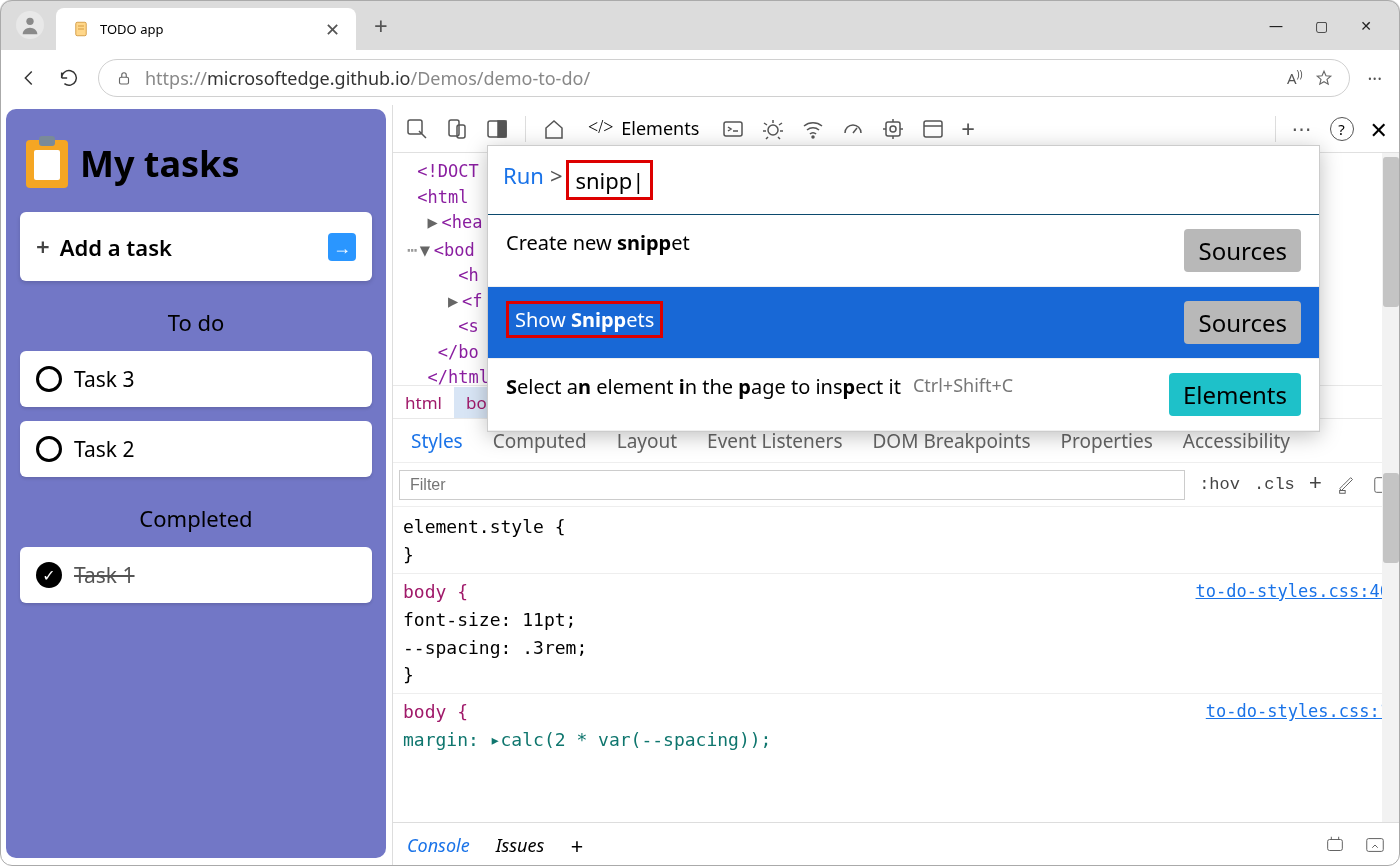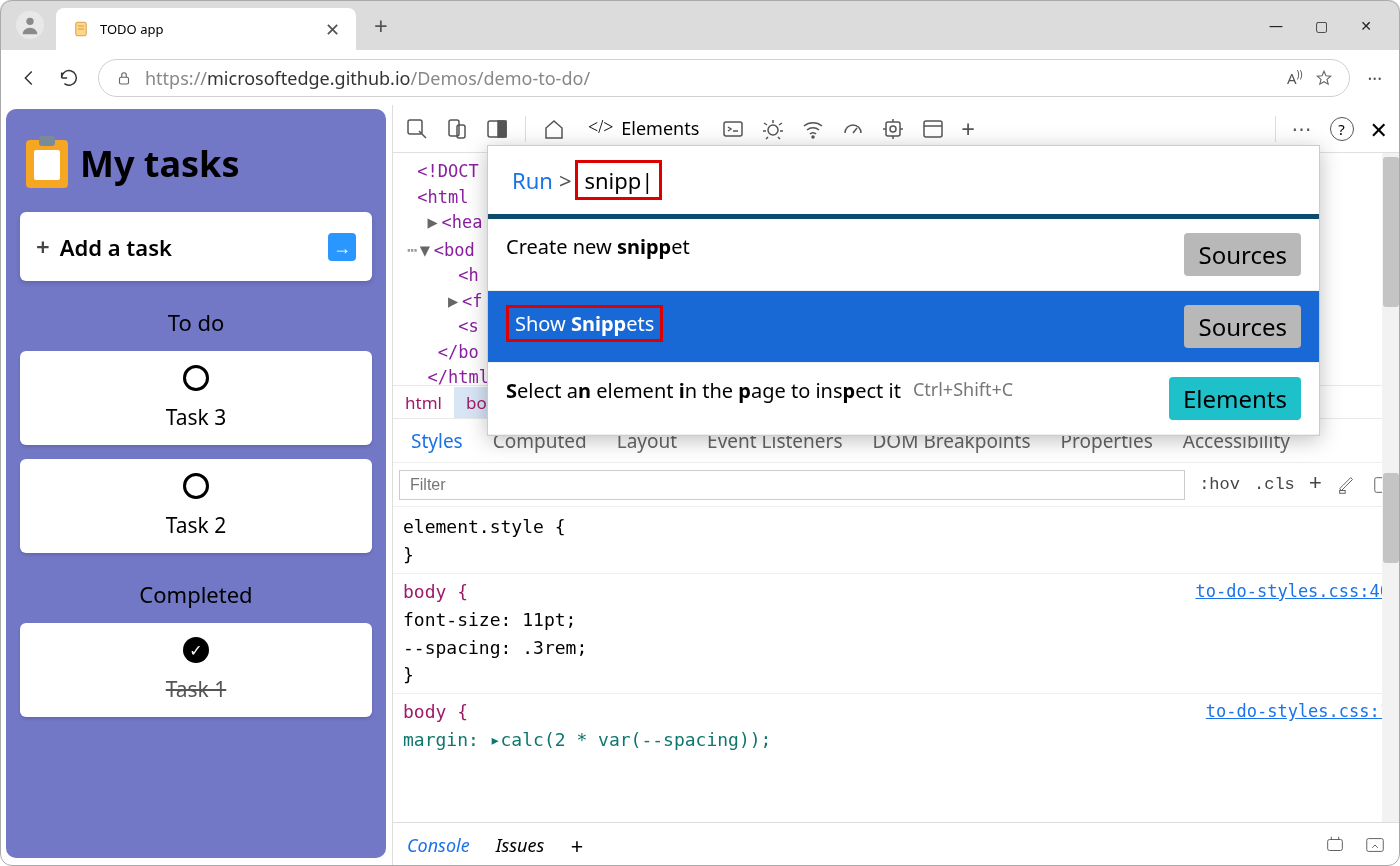--- a/index.html
+++ b/index.html
@@ -33,21 +33,21 @@
 
 .app { width: 380px; background: #7277c6; padding: 20px 14px; border-radius: 10px; margin: 4px 6px 8px 6px; }
 .app h1 { display: flex; align-items: center; gap: 12px; font-size: 36px; font-weight: 700; color: #000; margin: 10px 6px 24px 6px; }
 .clip-ic { width: 42px; height: 48px; background: #f5a623; border-radius: 4px; position: relative; }
 .clip-ic::before { content: ""; position: absolute; inset: 10px 8px 8px 8px; background: #fff; border-radius: 2px; }
 .clip-ic::after { content: ""; position: absolute; top: -4px; left: 50%; transform: translateX(-50%); width: 16px; height: 10px; background: #7a8a99; border-radius: 3px; }
 .add-task { background: #fff; border-radius: 6px; padding: 18px 16px; display: flex; align-items: center; font-size: 22px; font-weight: 600; box-shadow: 0 2px 4px rgba(0,0,0,0.15); }
 .add-task .plus { font-size: 24px; margin-right: 10px; color: #444; }
 .add-task .arrow { margin-left: auto; width: 28px; height: 28px; background: #2a96ff; border-radius: 4px; color: #fff; display: flex; align-items: center; justify-content: center; font-size: 18px; }
 .section-h { text-align: center; font-size: 22px; margin: 26px 0 14px; color: #000; }
-.task { background: #fff; border-radius: 6px; padding: 14px 16px; margin-bottom: 14px; display: flex; align-items: center; gap: 12px; font-size: 21px; box-shadow: 0 2px 3px rgba(0,0,0,0.12); flex-direction: column; }
+.task { background: #fff; border-radius: 6px; padding: 14px 16px; margin-bottom: 14px; display: flex; align-items: center; gap: 12px; font-size: 21px; box-shadow: 0 2px 3px rgba(0,0,0,0.12); }
 .task .ring { width: 26px; height: 26px; border: 3px solid #000; border-radius: 50%; }
 .task .check { width: 26px; height: 26px; border-radius: 50%; background: #000; color: #fff; display: flex; align-items: center; justify-content: center; font-size: 16px; }
 .task.done span.label { text-decoration: line-through; color: #555; }
 
 
 .devtools { flex: 1; display: flex; flex-direction: column; border-left: 1px solid #ddd; position: relative; }
 .dt-toolbar { height: 48px; display: flex; align-items: center; padding: 0 12px; gap: 16px; border-bottom: 1px solid #e0e0e0; }
 .dt-toolbar .ic { width: 24px; height: 24px; stroke: #555; fill: none; stroke-width: 1.5; cursor: pointer; }
 .dt-toolbar .sep { width: 1px; height: 26px; background: #ddd; }
 .dt-tab-active { display: flex; gap: 8px; align-items: center; font-size: 18px; border-bottom: 2px solid transparent; padding: 8px 6px; }
@@ -81,21 +81,21 @@
 .css-pane .link { color: #1a73e8; text-decoration: underline; float: right; font-size: 17px; }
 .css-pane .bord { border-bottom: 1px solid #eee; margin: 4px -10px; }
 
 .drawer { height: 44px; border-top: 1px solid #ddd; display: flex; align-items: center; padding: 0 14px; gap: 26px; font-size: 18px; font-style: italic; }
 .drawer .active { color: #1a73e8; }
 .drawer .right { margin-left: auto; display: flex; gap: 18px; }
 .drawer .right svg { width: 22px; height: 22px; stroke: #555; fill: none; }
 
 
 .palette { position: absolute; top: 40px; left: 94px; right: 80px; background: #fff; border: 1px solid #ccc; box-shadow: 0 4px 20px rgba(0,0,0,0.25); z-index: 50; }
-.palette-input { padding: 14px 24px; font-size: 22px; display: flex; align-items: center; border-bottom: 5px solid #0c4a6e; }
+.palette-input { padding: 14px 15px; font-size: 22px; display: flex; align-items: flex-start; border-bottom: 1px solid #0c4a6e; }
 .palette-input .run { color: #1a73e8; margin-right: 6px; }
 .palette-input .gt { color: #555; margin-right: 4px; }
 .palette-input .box { border: 3px solid #d00; padding: 2px 6px; font-size: 22px; }
 .palette-row { padding: 14px 18px; display: flex; align-items: flex-start; font-size: 20px; border-bottom: 1px solid #f0f0f0; }
 .palette-row .badge { margin-left: auto; padding: 5px 14px; border-radius: 4px; font-size: 24px; background: #b8b8b8; color: #000; }
 .palette-row.sel { background: #1868d6; color: #fff; }
 .palette-row.sel .inner-box { border: 3px solid #d00; padding: 2px 6px; background: #1868d6; }
 .palette-row .badge.cyan { background: #1ec1c9; }
 .palette-row .short { margin-left: 12px; color: #777; font-size: 18px; }
 .palette-row b { font-weight: 700; }

